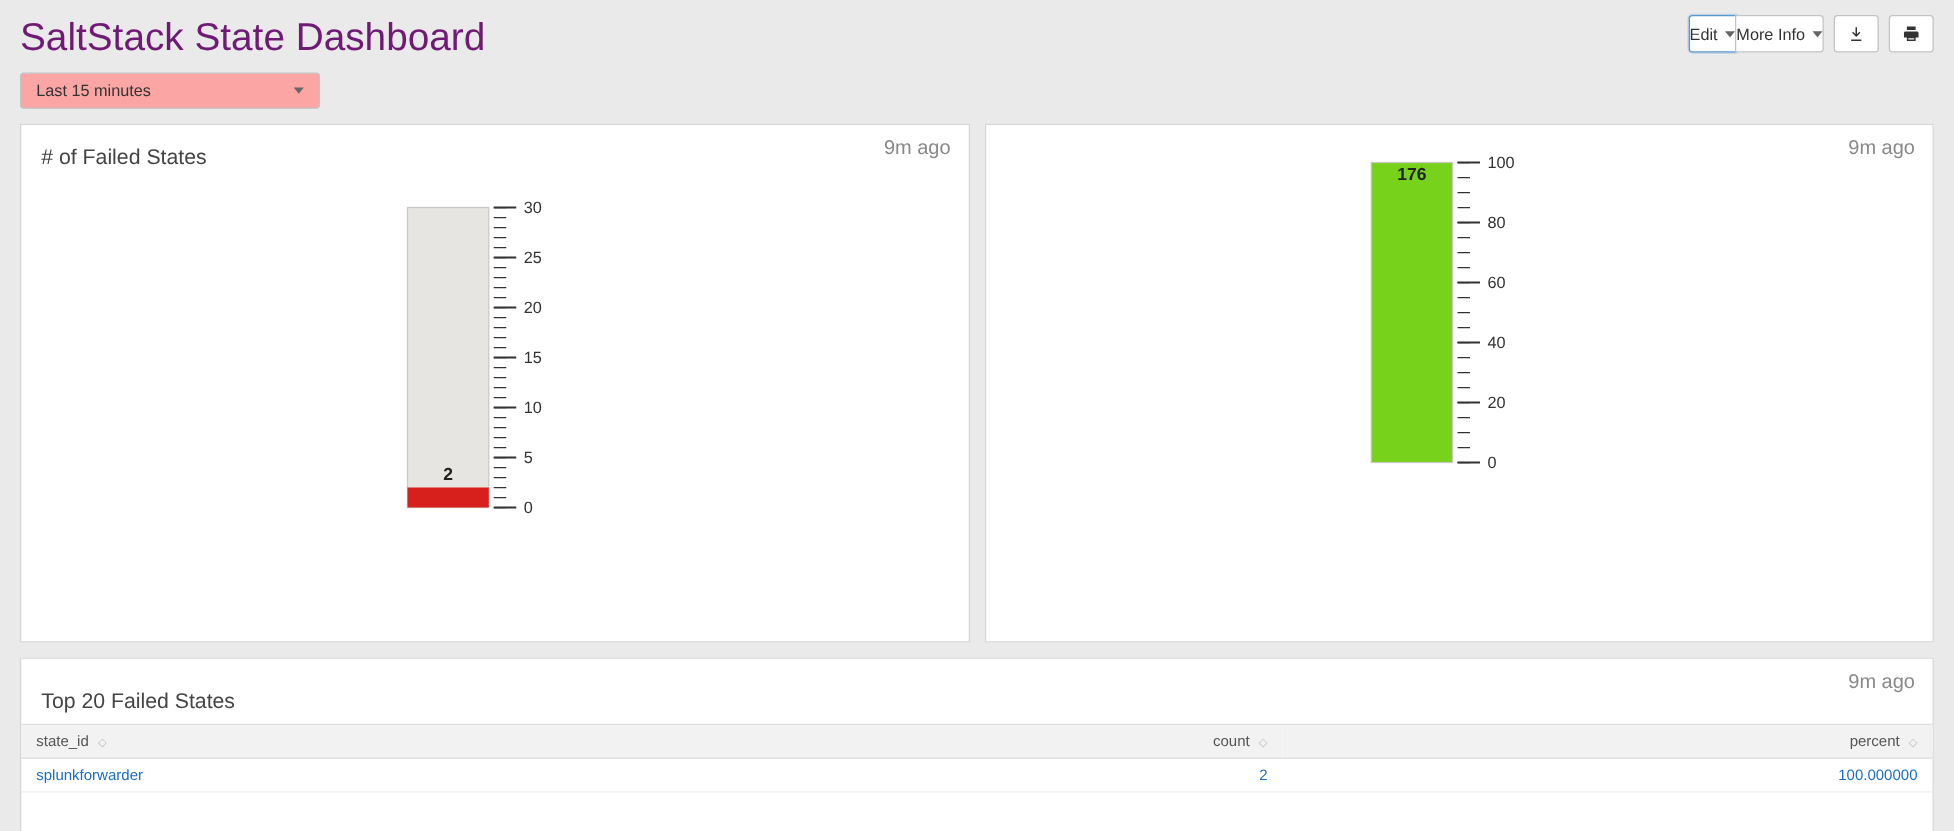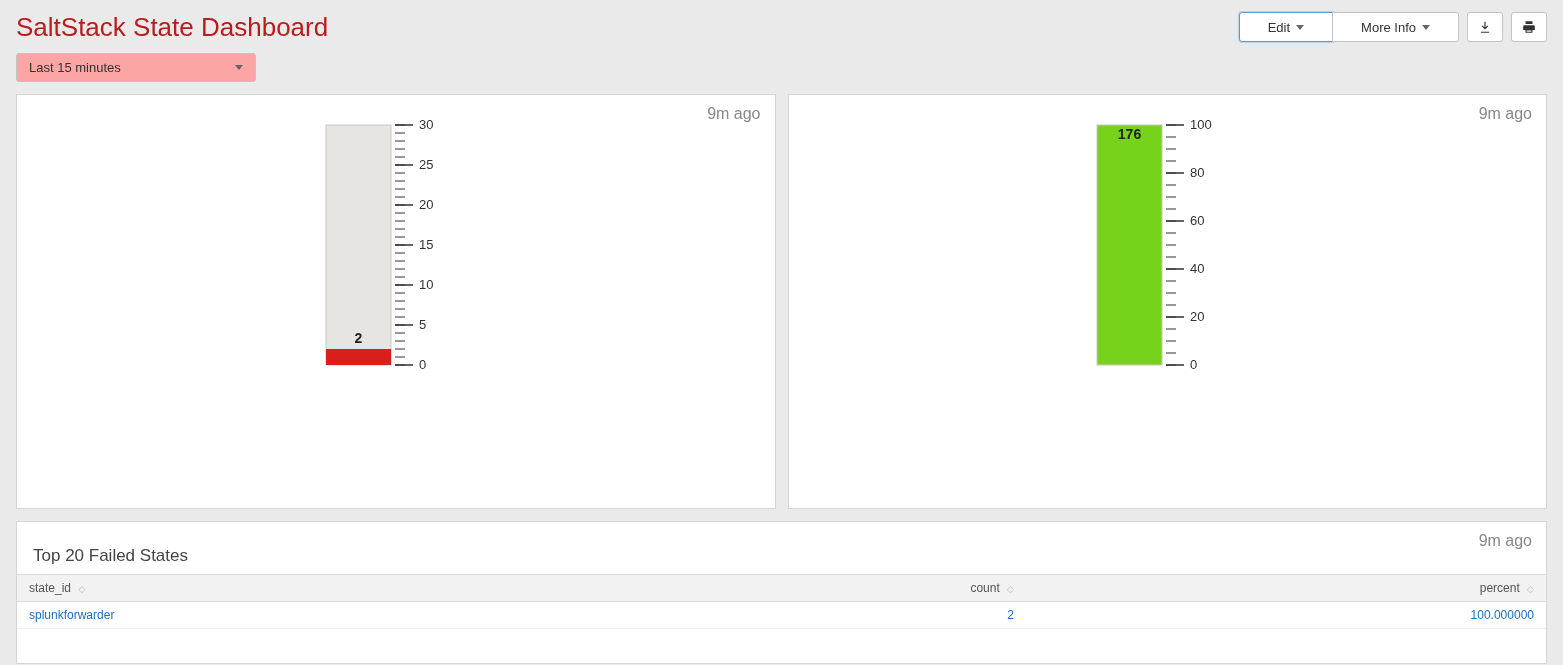--- a/index.html
+++ b/index.html
@@ -10,34 +10,34 @@
     color: #333;
     font-size: 13px;
   }
   .header {
     display: flex;
     justify-content: space-between;
     align-items: flex-start;
     padding: 12px 16px 0 16px;
   }
   .title {
-    font-size: 26px;
+    font-size: 31px;
     font-weight: 400;
-    color: #b91c1c;
+    color: #701a75;
     margin: 0 0 10px 0;
   }
   .header-actions {
     display: flex;
     gap: 8px;
   }
   .btn {
     background: #fff;
     border: 1px solid #c3c3c3;
     border-radius: 3px;
-    padding: 5px 28px;
+    padding: 5px 0;
     font-size: 13px;
     color: #333;
     cursor: pointer;
     display: inline-flex;
     align-items: center;
     gap: 6px;
     height: 30px;
   }
   .btn.primary-active {
     border-color: #5c9ad2;
@@ -161,20 +161,21 @@
 <div class="time-picker-row">
   <div class="time-picker">
     <span>Last 15 minutes</span>
     <span class="caret-down"></span>
   </div>
 </div>
 
 <div class="panels-row">
   <div class="panel">
     <div class="panel-ago">9m ago</div>
+    <h2 class="panel-title"># of Failed States</h2>
     <div class="gauge-wrap">
       <svg id="gauge-failed" width="220" height="260">
           <rect x="40" y="10" width="65" height="240" fill="#e6e5e1" stroke="#c9c8c4" stroke-width="1"></rect>
           <rect x="40" y="234" width="65" height="16" fill="#d7201c"></rect>
           <text x="72.5" y="228" text-anchor="middle" font-size="14" font-weight="bold" fill="#222">2</text>
           <line x1="109" y1="250" x2="119" y2="250" stroke="#333" stroke-width="1"></line>
           <line x1="109" y1="242" x2="119" y2="242" stroke="#333" stroke-width="1"></line>
           <line x1="109" y1="234" x2="119" y2="234" stroke="#333" stroke-width="1"></line>
           <line x1="109" y1="226" x2="119" y2="226" stroke="#333" stroke-width="1"></line>
           <line x1="109" y1="218" x2="119" y2="218" stroke="#333" stroke-width="1"></line>

